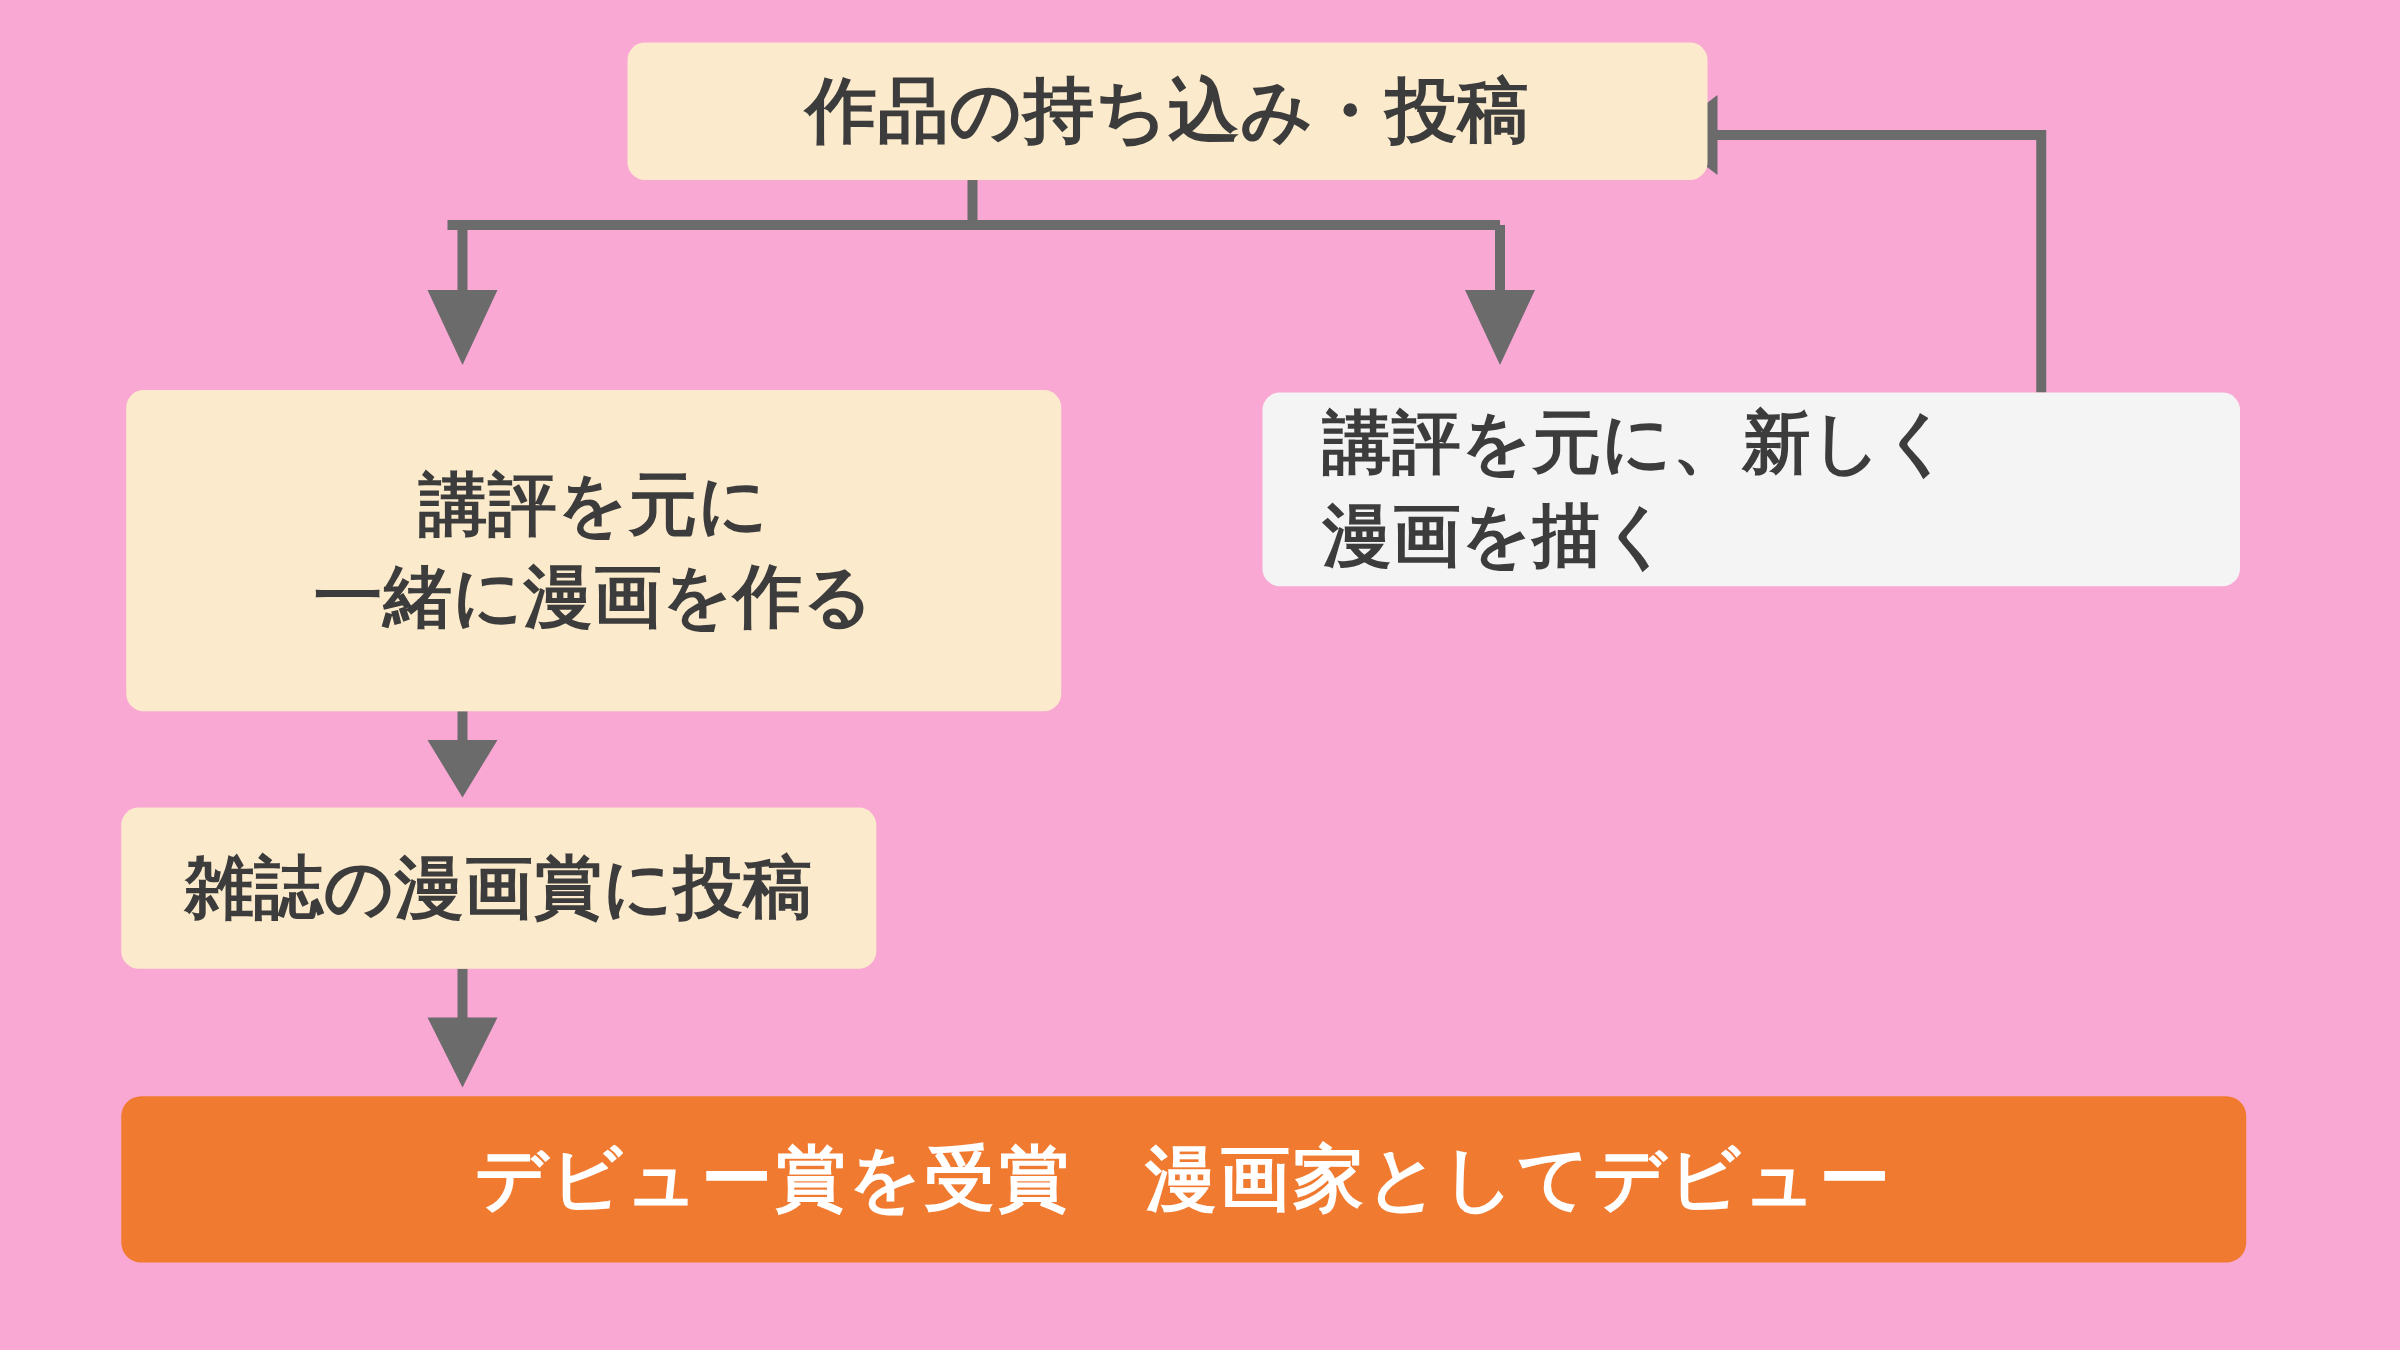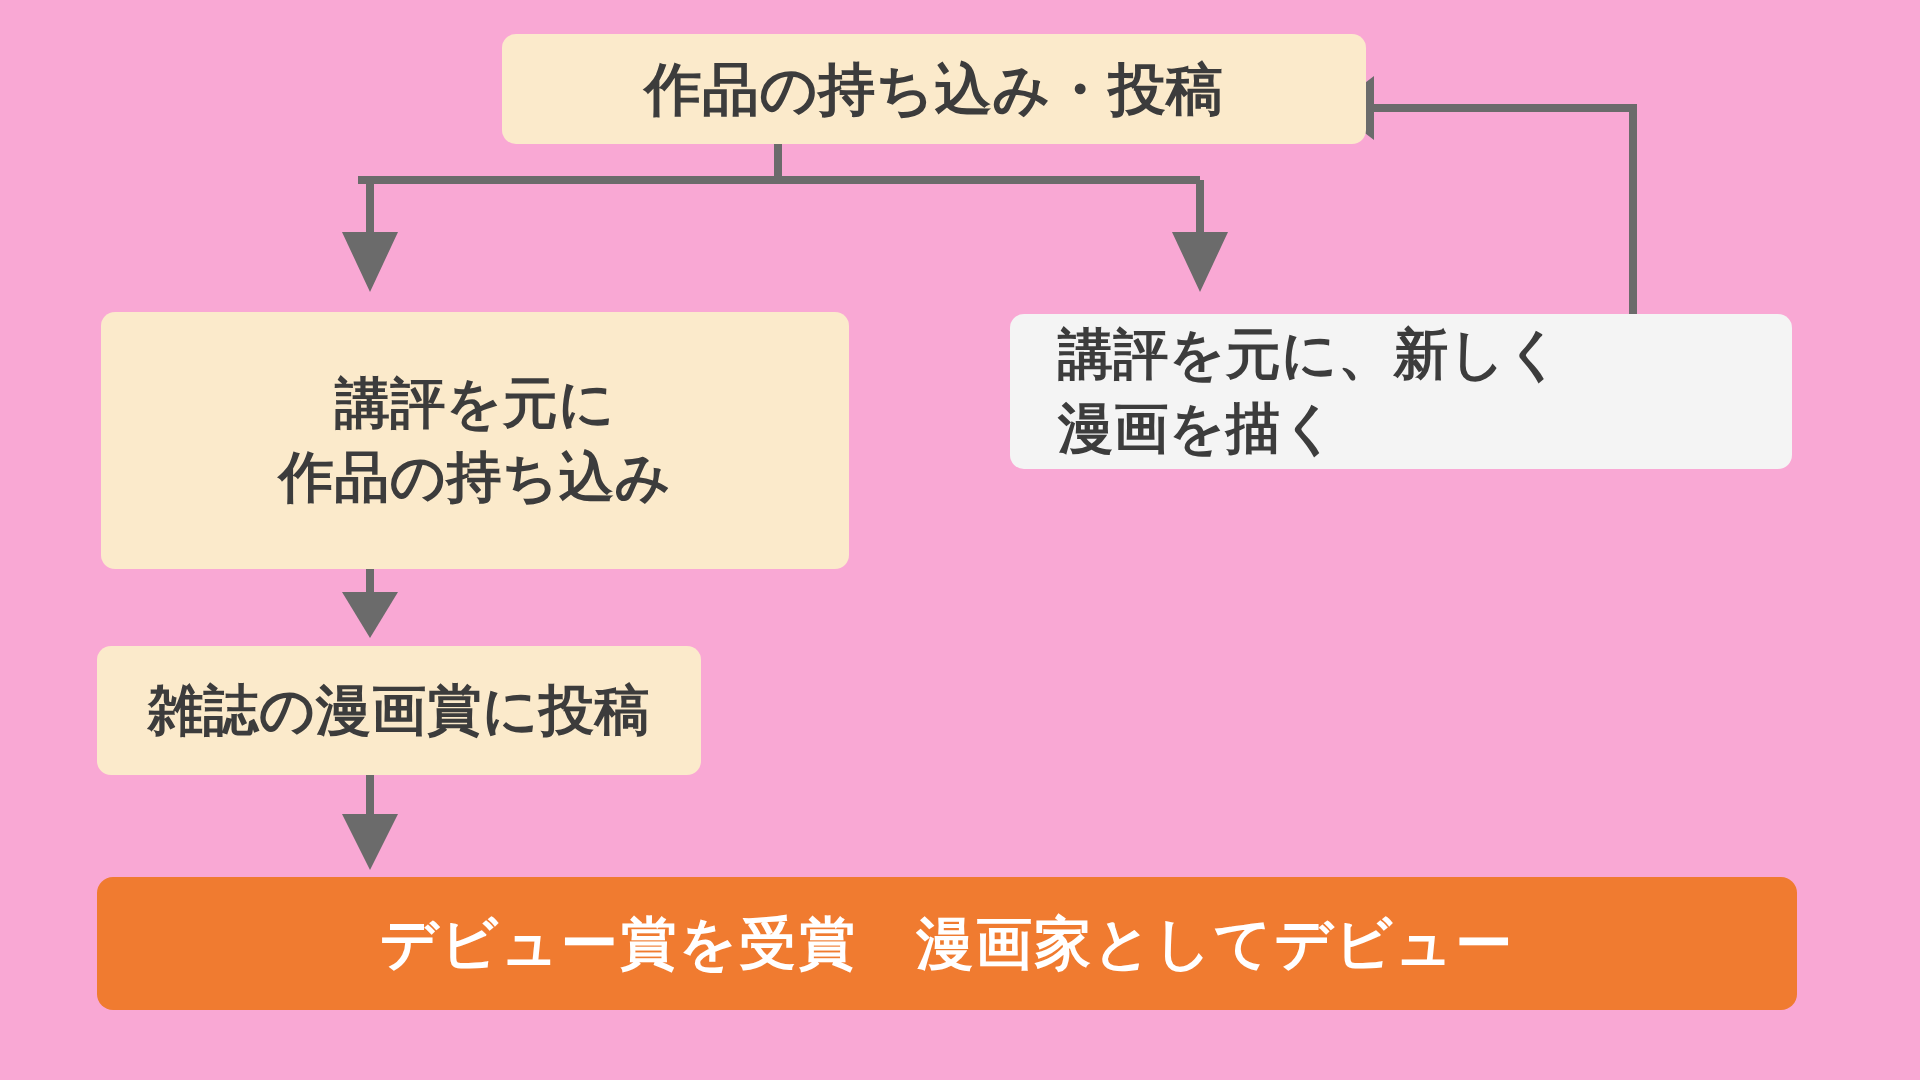--- a/index.html
+++ b/index.html
@@ -146,21 +146,21 @@
       <polygon points="1374,76 1374,140 1332,108" fill="#6b6b6b"></polygon>
     </g>
   </svg>
 
   <div class="node" id="node-submission">
     <span class="line">作品の持ち込み・投稿</span>
   </div>
 
   <div class="node" id="node-editor">
     <span class="line">講評を元に</span>
-    <span class="line">作品の持ち込み</span>
+    <span class="line">一緒に漫画を作る</span>
   </div>
 
   <div class="node" id="node-magazine">
     <span class="line">雑誌の漫画賞に投稿</span>
   </div>
 
   <div class="node" id="node-redraw">
     <span class="line">講評を元に、新しく</span>
     <span class="line">漫画を描く</span>
   </div>

